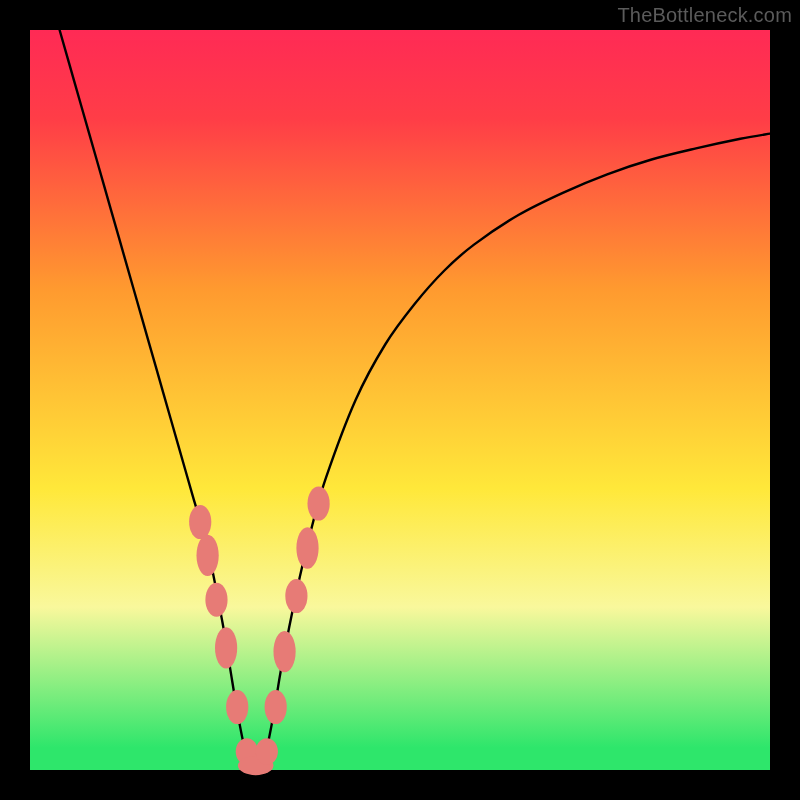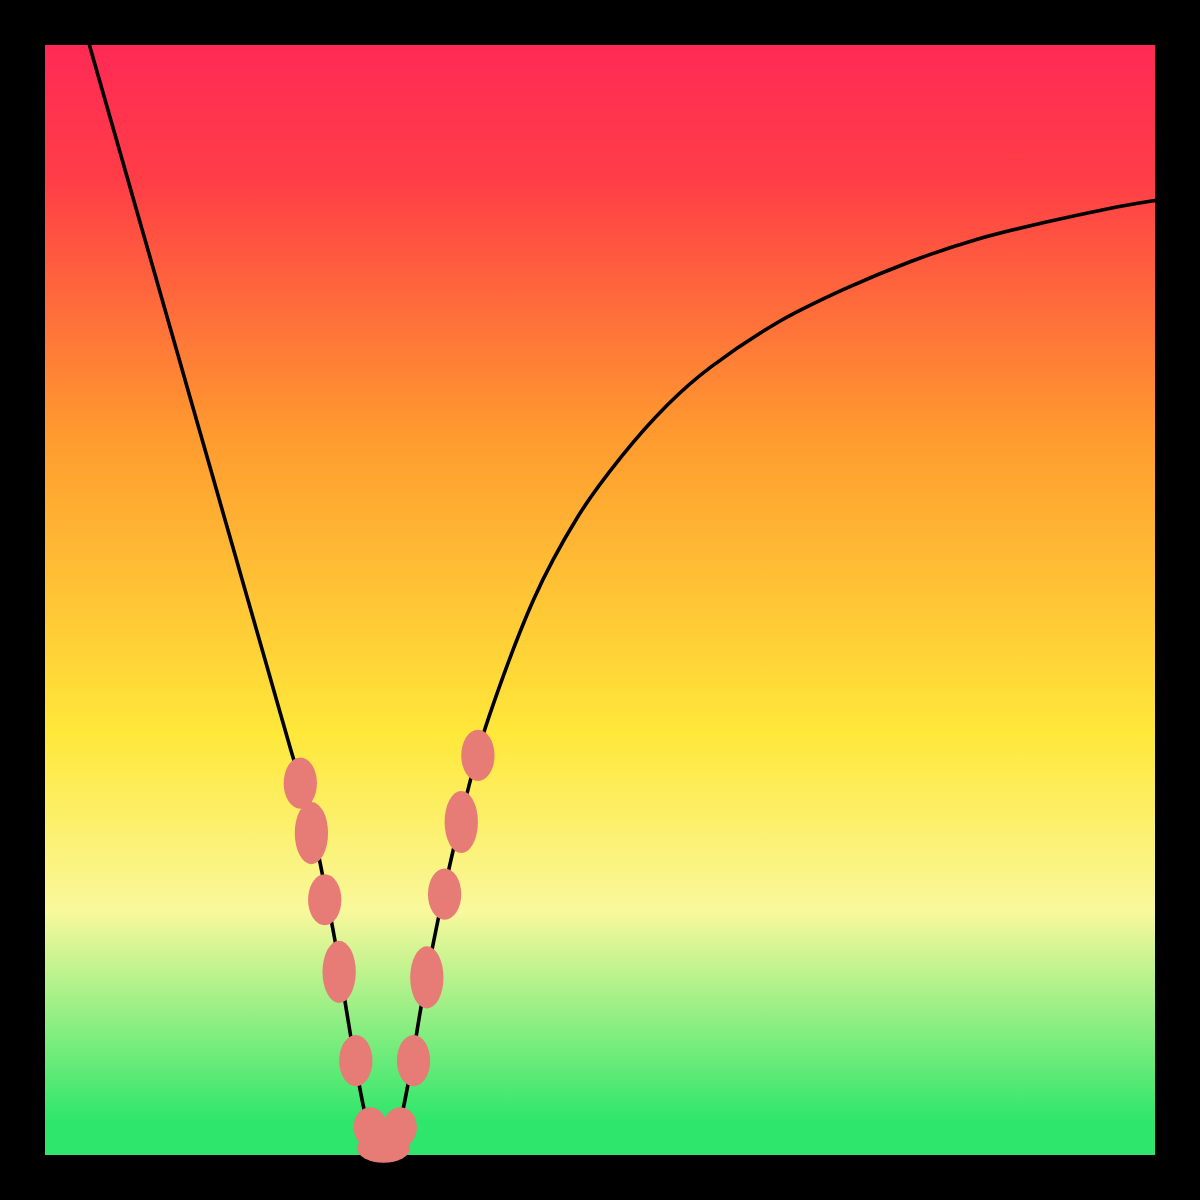--- a/index.html
+++ b/index.html
@@ -76,13 +76,14 @@
           <ellipse cx="225.70" cy="735.56" rx="17.76" ry="9.62" class="marker" fill="#e77b76"></ellipse>
           <ellipse cx="236.80" cy="721.50" rx="11.10" ry="13.32" class="marker" fill="#e77b76"></ellipse>
           <ellipse cx="245.68" cy="677.10" rx="11.10" ry="17.02" class="marker" fill="#e77b76"></ellipse>
           <ellipse cx="254.56" cy="621.60" rx="11.10" ry="20.72" class="marker" fill="#e77b76"></ellipse>
           <ellipse cx="266.40" cy="566.10" rx="11.10" ry="17.02" class="marker" fill="#e77b76"></ellipse>
           <ellipse cx="277.50" cy="518.00" rx="11.10" ry="20.72" class="marker" fill="#e77b76"></ellipse>
           <ellipse cx="288.60" cy="473.60" rx="11.10" ry="17.02" class="marker" fill="#e77b76"></ellipse>
         </g>
     </svg>
   </div>
+  <div class="watermark">TheBottleneck.com</div>
 </div>
 
 </body></html>

